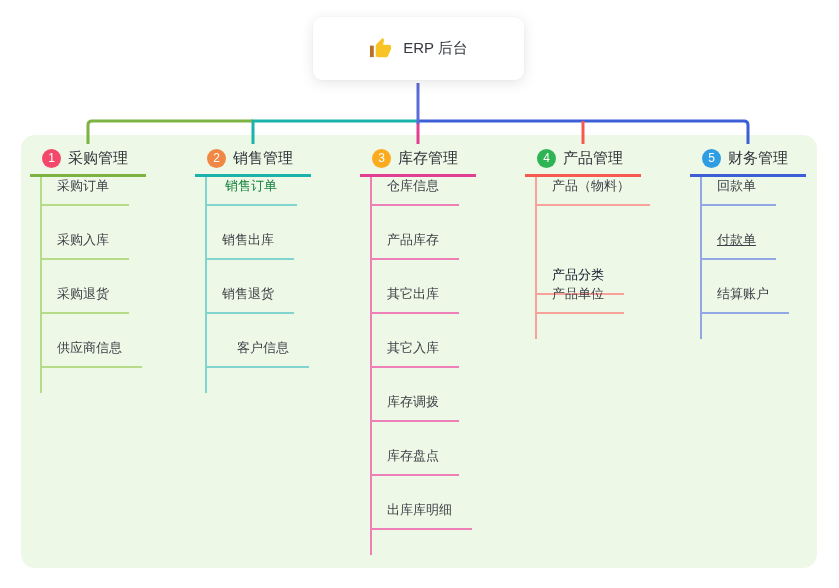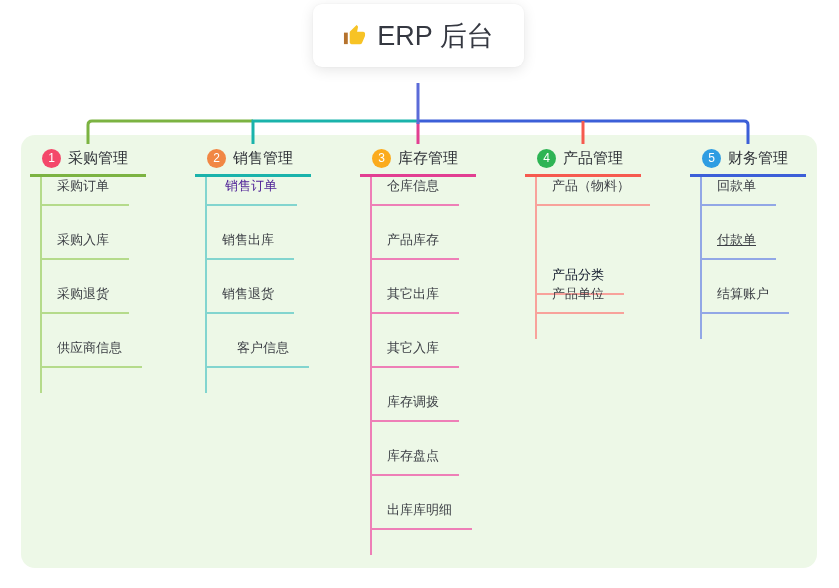--- a/index.html
+++ b/index.html
@@ -7,25 +7,25 @@
     width:839px;height:588px;position:relative;overflow:hidden;
     background:#ffffff;
     font-family:"Liberation Sans","DejaVu Sans",sans-serif;
   }
   .panel{
     position:absolute;left:21px;top:135px;width:796px;height:433px;
     border-radius:14px;
   }
   svg.trunk{position:absolute;left:0;top:0;width:839px;height:588px;pointer-events:none;}
   .root-card{
-    position:absolute;left:313px;top:4px;width:211px;height:63px;
+    position:absolute;left:313px;top:17px;width:211px;height:63px;
     background:#ffffff;border-radius:9px;
     box-shadow:0 3px 14px rgba(0,0,0,.10),0 0 2px rgba(0,0,0,.05);
     display:flex;align-items:center;justify-content:center;gap:11px;
-    font-size:27px;font-weight:500;color:#353841;z-index:3;
+    font-size:15px;font-weight:500;color:#353841;z-index:3;
   }
   .root-card .icon{width:23px;height:23px;display:inline-flex;}
   .branch-col{position:absolute;top:149px;width:116px;z-index:2;}
   .branch-title{
     display:flex;align-items:center;gap:7px;
     padding:0 0 6px 12px;border-bottom:3px solid transparent;
     font-size:15px;font-weight:500;color:#2f3238;white-space:nowrap;
   }
   .badge{
     width:19px;height:19px;border-radius:50%;flex:none;
@@ -83,21 +83,21 @@
         </div>
       </div>
     </div>
     <div class="branch-col" style="left: 195px;">
       <div class="branch-title" style="border-bottom-color: rgb(26, 179, 171); color: rgb(47, 50, 56);">
         <span class="badge" style="background: rgb(241, 135, 68);">2</span>
         <span>销售管理</span>
       </div>
       <div class="children" style="border-left-color: rgb(130, 213, 207);">
         <div class="child">
-          <span class="child-label" style="border-bottom-color: rgb(130, 213, 207); color: #4c1d95; padding-left: 20px;">销售订单</span>
+          <span class="child-label" style="border-bottom-color: rgb(130, 213, 207); color: #15803d; padding-left: 20px;">销售订单</span>
         </div>
         <div class="child">
           <span class="child-label" style="border-bottom-color: rgb(130, 213, 207); color: rgb(60, 63, 69);">销售出库</span>
         </div>
         <div class="child">
           <span class="child-label" style="border-bottom-color: rgb(130, 213, 207); color: rgb(60, 63, 69);">销售退货</span>
         </div>
         <div class="child">
           <span class="child-label" style="border-bottom-color: rgb(130, 213, 207); color: rgb(60, 63, 69); padding-left: 32px;">客户信息</span>
         </div>

